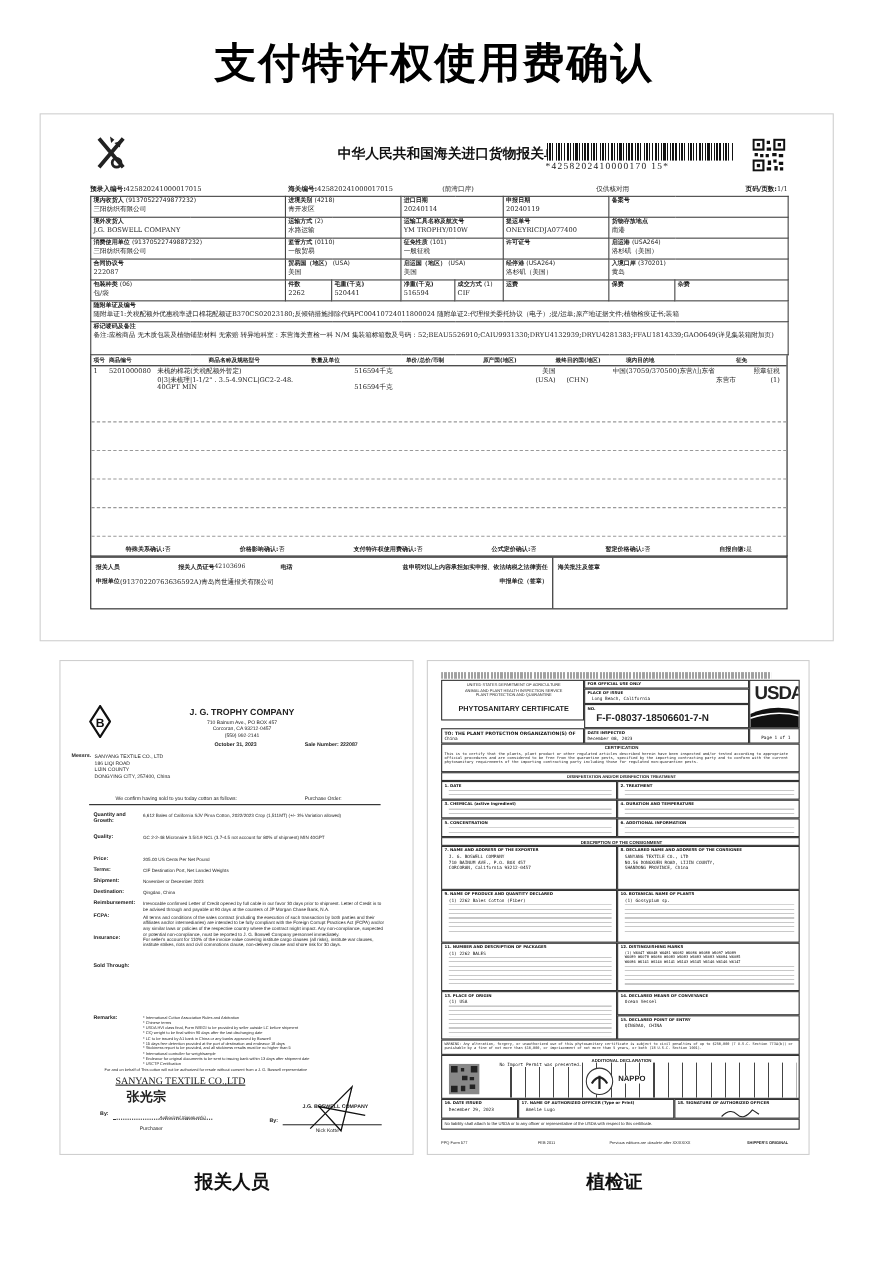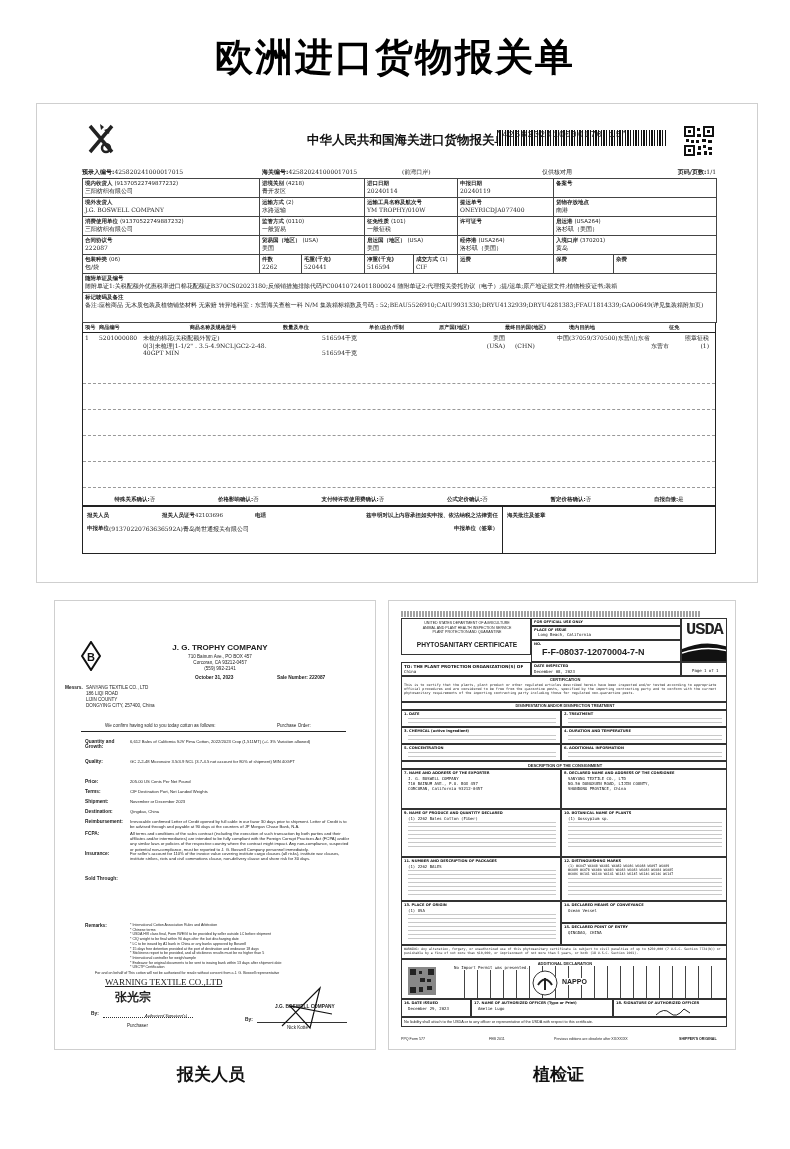--- a/index.html
+++ b/index.html
@@ -6,21 +6,21 @@
   body { width: 790px; height: 1149px; background: #ffffff; font-family: "DejaVu Sans", sans-serif; color: #111; position: relative; overflow: hidden; }
   .page-title { position: absolute; top: 32px; left: 0; width: 790px; text-align: center; font-size: 38px; font-weight: 900; letter-spacing: 2px; color: #000; }
 
   
   .decl-frame { position: absolute; left: 36px; top: 103px; width: 722px; height: 480px; border: 1px solid #cfcfcf; background: #fff; }
   .decl { position: absolute; left: 82px; top: 120px; width: 634px; font-family: "DejaVu Serif", serif; color: #222; }
   .decl .hdr { position: relative; height: 46px; }
   .emblem { position: absolute; left: 4px; top: 2px; width: 30px; height: 34px; }
   .decl-title { position: absolute; left: 225px; top: 12px; font-family: "DejaVu Sans", sans-serif; font-weight: bold; font-size: 12.5px; color: #111; }
   .barcode { position: absolute; left: 415px; top: 10px; width: 170px; height: 16px; background: repeating-linear-gradient(90deg,#111 0 1px,#fff 1px 2px,#111 2px 4px,#fff 4px 5px,#111 5px 6px,#fff 6px 8px); }
-  .barcode-text { position: absolute; left: 414px; top: 10px; font-family: Liberation Mono, monospace; font-size: 8.5px; letter-spacing: 1.2px; }
+  .barcode-text { position: absolute; left: 414px; top: 26px; font-family: Liberation Serif, serif; font-size: 8.5px; letter-spacing: 1.2px; }
   .qr { position: absolute; right: 2px; top: 6px; width: 30px; height: 30px; }
   .meta-row { display: flex; font-size: 6px; height: 12px; align-items: center; }
   .meta-row span { white-space: nowrap; }
   .lbl { font-weight: bold; font-family: "DejaVu Sans", sans-serif; }
 
   table.grid { width: 634px; border-collapse: collapse; border: 1.4px solid #222; table-layout: fixed; }
   table.grid td { border: 0.7px solid #444; font-size: 6px; line-height: 8px; padding: 0 2px; vertical-align: top; height: 19px; overflow: hidden; white-space: nowrap; }
   table.grid td .l { display: block; font-weight: bold; font-family: "DejaVu Sans", sans-serif; font-size: 5.5px; }
   table.grid td.wide { white-space: normal; height: auto; padding-bottom: 2px; }
 
@@ -48,21 +48,21 @@
 
   .p { position: absolute; font-family: "Liberation Sans", sans-serif; color: #222; }
   .pbox { position: absolute; border: 0.8px solid #333; }
   .plbl { font-size: 3.6px; font-weight: bold; position: absolute; left: 2px; top: 1px; white-space: nowrap; }
   .pval { font-family: "DejaVu Sans Mono", monospace; font-size: 4px; position: absolute; left: 6px; top: 6px; white-space: pre; line-height: 5px; }
   .stars { position: absolute; left: 6px; right: 4px; height: 28px; background: repeating-linear-gradient(180deg,#bbb 0 1px,transparent 1px 4px); opacity: .8; }
 </style>
 </head>
 <body>
 
-<div class="page-title">欧洲进口货物报关单</div>
+<div class="page-title">支付特许权使用费确认</div>
 
 <div class="decl-frame"></div>
 <div class="decl">
   <div class="hdr">
     <svg class="emblem" viewBox="0 0 30 34">
       <path d="M4 4 L26 30 M26 4 L4 30" stroke="#222" stroke-width="3.5"></path>
       <circle cx="20" cy="26" r="4" fill="none" stroke="#222" stroke-width="2.5"></circle>
       <path d="M14 2 l4 3 l-3 3 z M18 8 l6 -2 l-1 6 z" fill="#222"></path>
     </svg>
     <div class="decl-title">中华人民共和国海关进口货物报关单</div>
@@ -276,21 +276,21 @@
       <div>* USDA HVI class final, Form IWEGI to be provided by seller outside LC before shipment</div>
       <div>* CIQ weight to be final within 90 days after the last discharging date</div>
       <div>* LC to be issued by A1 bank in China or any banks approved by Boswell</div>
       <div>* 15 days free detention provided at the port of destination and endeavor 18 days</div>
       <div>* Stickiness report to be provided, and all stickiness results must be no higher than 5</div>
       <div>* International controller for weigh/sample</div>
       <div>* Endeavor for original documents to be sent to issuing bank within 13 days after shipment date</div>
       <div>* USCTP Certification</div>
     </div>
   <div class="c" style="left:40px;top:370px;font-size:3.6px;width:260px">For and on behalf of  This cotton will not be authorized for resale without consent from a J. G. Boswell representative</div>
-  <div class="c" style="left:50px;top:376px;font-size:9px;font-family:'Liberation Serif',serif;text-decoration:underline">WARNING TEXTILE CO.,LTD</div>
+  <div class="c" style="left:50px;top:376px;font-size:9px;font-family:'Liberation Serif',serif;text-decoration:underline">SANYANG TEXTILE CO.,LTD</div>
   <div class="c" style="left:60px;top:388px;font-size:12px;font-family:'DejaVu Serif',serif;font-weight:bold">张光宗</div>
   <div class="c c-lbl" style="left:36px;top:410px">By:</div>
   <div style="position:absolute;left:48px;top:416px;width:90px;border-top:1px dotted #333"></div>
   <div class="c" style="left:90px;top:412px;font-size:4px;font-style:italic">Authorized Signature(s)</div>
   <div class="c c-val" style="left:72px;top:422px">Purchaser</div>
   <div class="c c-lbl" style="left:220px;top:403px">J.G. BOSWELL COMPANY</div>
   <div class="c c-lbl" style="left:190px;top:416px">By:</div>
   <div style="position:absolute;left:202px;top:421px;width:90px;border-top:1px solid #333"></div>
   <svg style="position:absolute;left:225px;top:385px" width="55" height="45" viewBox="0 0 55 45">
     <path d="M2 40 L40 2 L30 42 L10 20 L52 28" fill="none" stroke="#111" stroke-width="1.2"></path>
@@ -311,24 +311,24 @@
   </div>
   <div class="pbox" style="left:142px;top:17px;width:150px;height:8px">
       <div class="plbl">FOR OFFICIAL USE ONLY</div>
     </div>
   <div class="pbox" style="left:142px;top:25px;width:150px;height:14px">
     <div class="plbl">PLACE OF ISSUE</div>
     <div class="pval" style="top:5px">Long Beach, California</div>
   </div>
   <div class="pbox" style="left:142px;top:39px;width:150px;height:22px">
     <div class="plbl">NO.</div>
-    <div class="p" style="left:10px;top:6px;font-size:9px;font-weight:bold">F-F-08037-12070004-7-N</div>
+    <div class="p" style="left:10px;top:6px;font-size:9px;font-weight:bold">F-F-08037-18506601-7-N</div>
   </div>
   <div class="pbox" style="left:292px;top:17px;width:46px;height:44px;overflow:hidden">
-    <div class="p" style="left:4px;top:1px;font-size:17px;font-family:Liberation Mono, monospace;font-weight:bold;letter-spacing:-1px">USDA</div>
+    <div class="p" style="left:4px;top:1px;font-size:17px;font-family:Liberation Sans, sans-serif;font-weight:bold;letter-spacing:-1px">USDA</div>
     <svg style="position:absolute;left:0;top:22px" width="46" height="22" viewBox="0 0 46 22">
       <path d="M0 8 Q23 -2 46 6 L46 22 L0 22 Z" fill="#111"></path>
       <path d="M0 12 Q23 4 46 10" stroke="#fff" stroke-width="1.5" fill="none"></path>
     </svg>
   </div>
   <div class="pbox" style="left:12px;top:61px;width:130px;height:14px">
     <div class="plbl" style="font-size:4.2px">TO: THE PLANT PROTECTION ORGANIZATION(S) OF</div>
     <div class="pval" style="left:2px;top:6px">China</div>
   </div>
   <div class="pbox" style="left:142px;top:61px;width:150px;height:14px">

